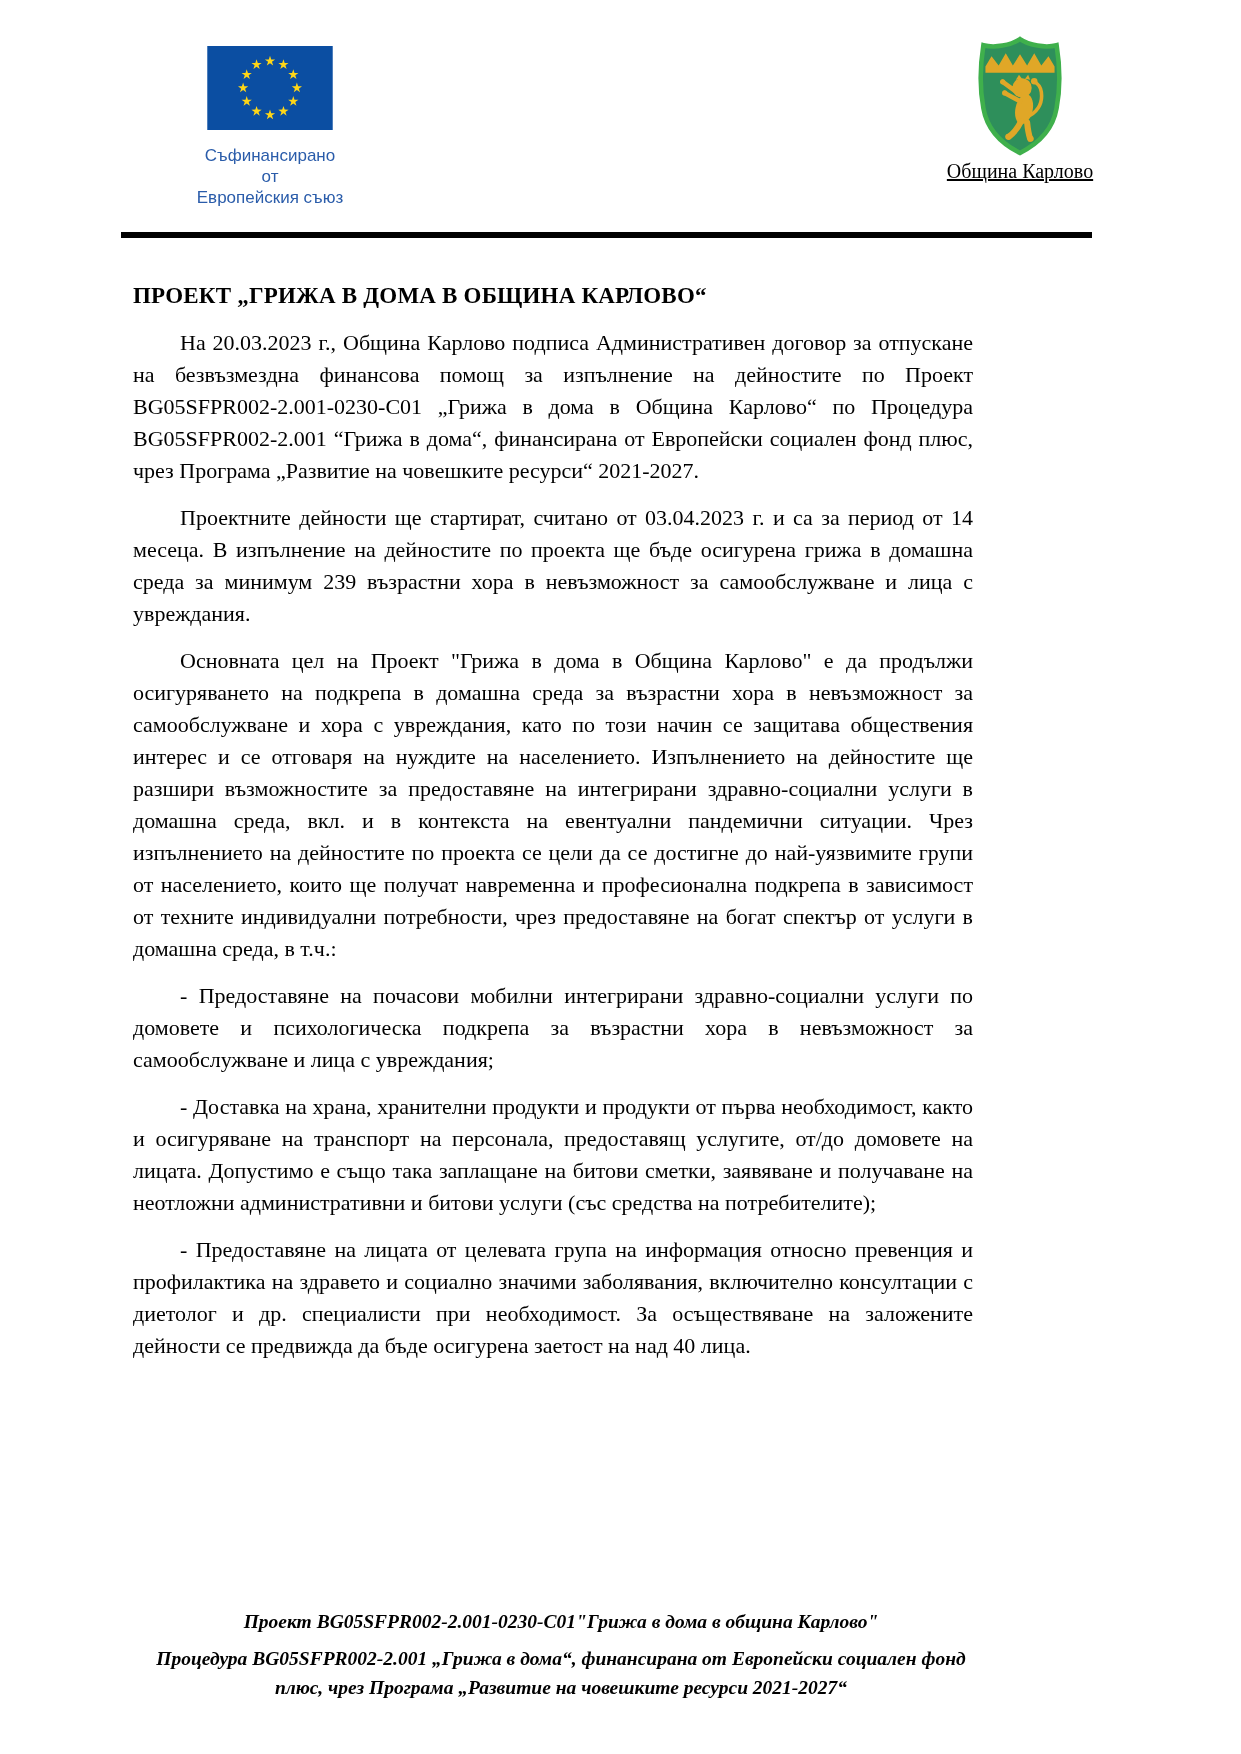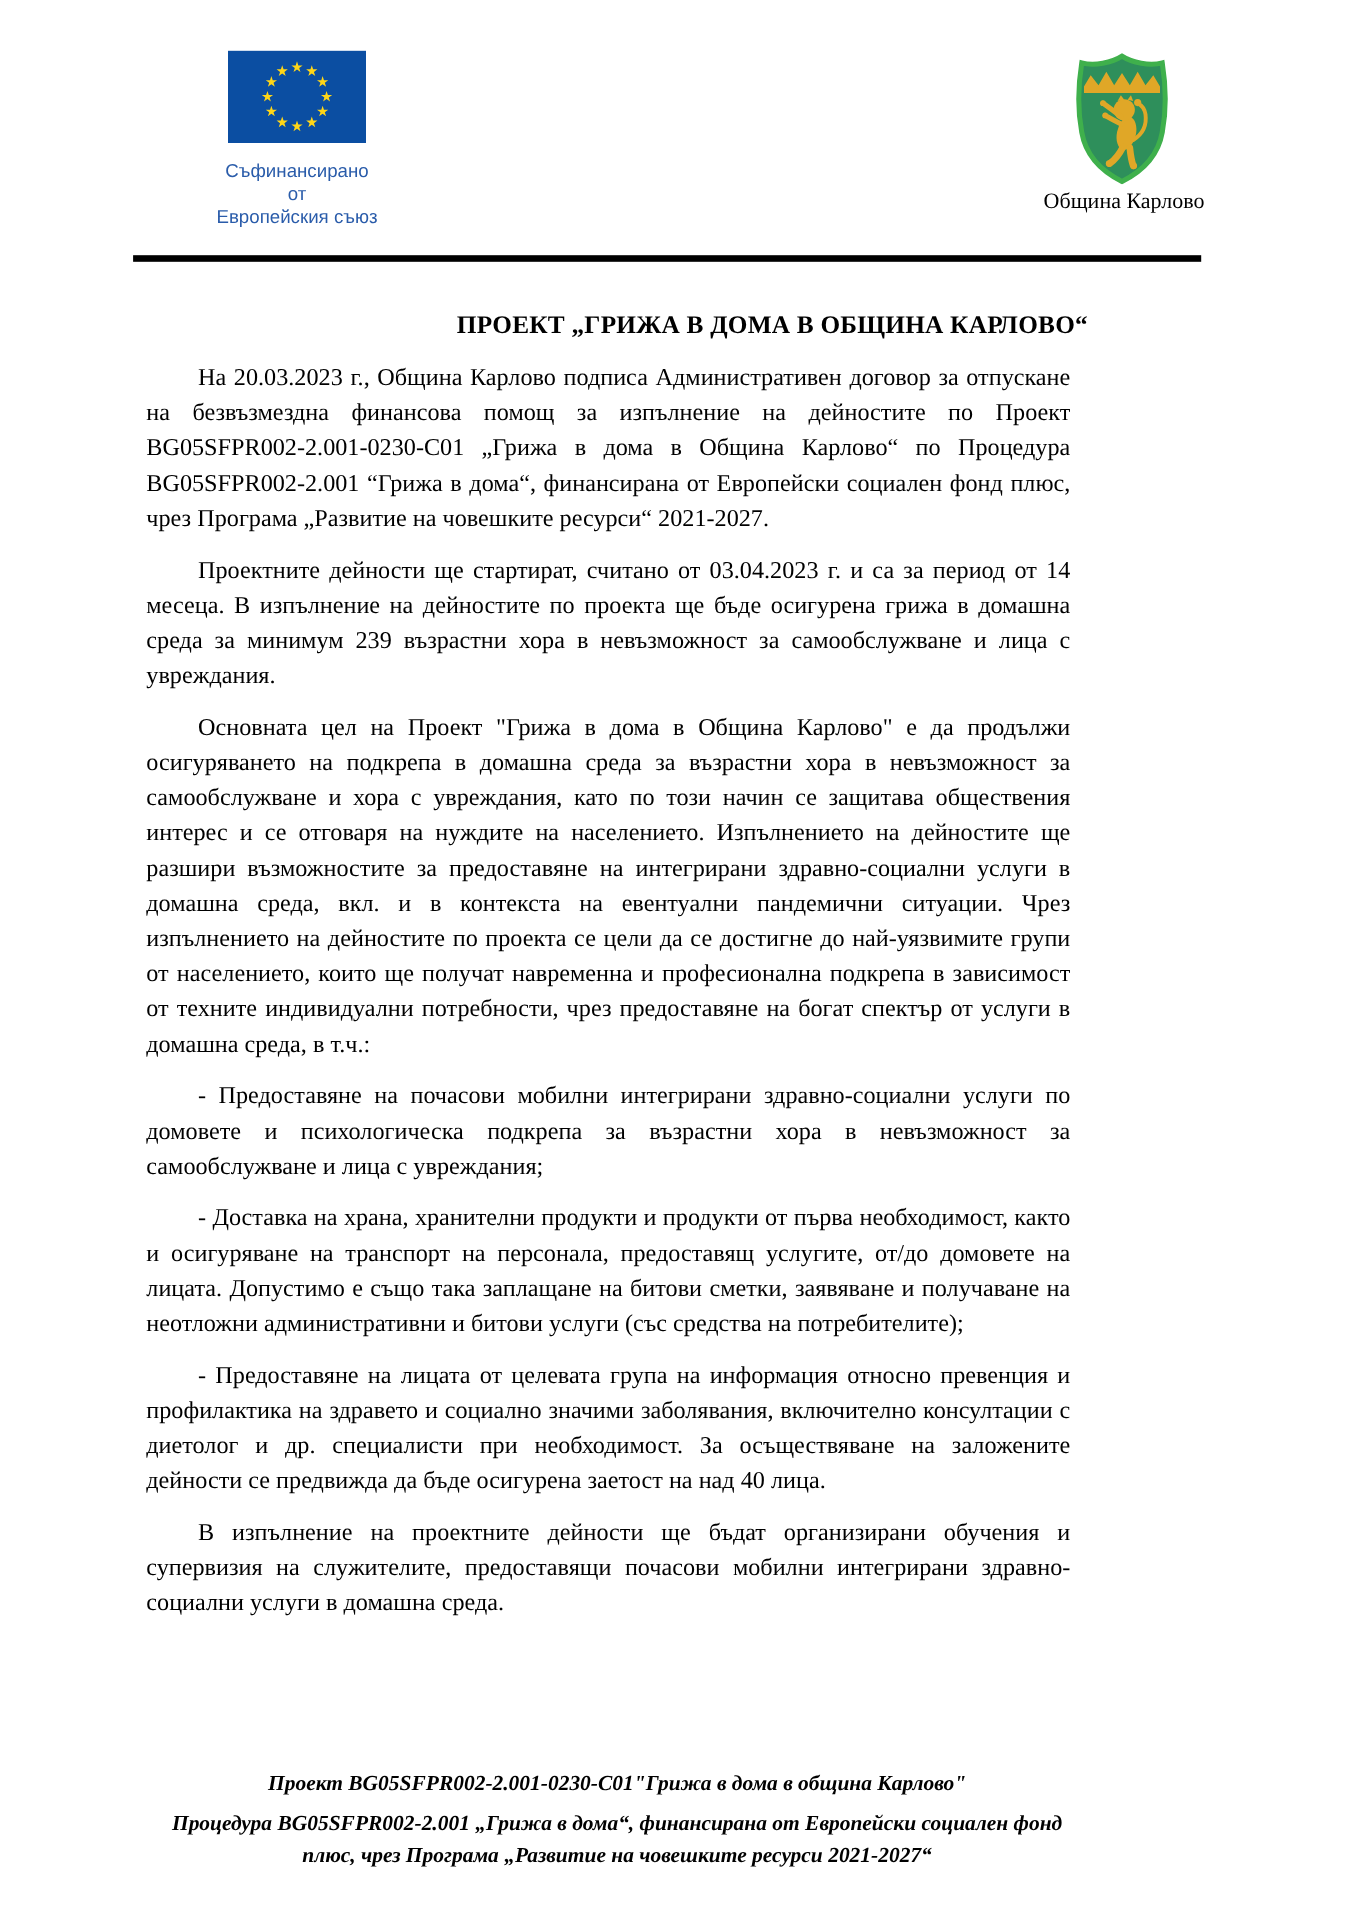--- a/index.html
+++ b/index.html
@@ -13,29 +13,29 @@
     margin:0 auto;
   }
   
   .eu-block{position:absolute;left:195px;top:46px;width:150px;text-align:center;}
   .eu-flag{display:block;margin:0 auto;}
   .eu-caption{
     margin-top:15px;
     font-family:"Liberation Sans","DejaVu Sans",sans-serif;
     font-weight:400;font-size:17px;line-height:21px;
   }
-  .karlovo-block{position:absolute;left:945px;top:46px;width:150px;text-align:right;}
+  .karlovo-block{position:absolute;left:945px;top:34px;width:150px;text-align:center;text-decoration:underline;}
   .karlovo-emblem{display:block;margin:0 auto;}
   .karlovo-caption{margin-top:3px;font-size:20px;line-height:24px;color:#000;}
   .rule{position:absolute;left:121px;top:232px;width:971px;height:6px;background:#000;}
   
   main{position:absolute;left:133px;top:283px;width:856px;}
   h1{
     font-size:23px;font-weight:700;
-    margin:0 0 18px 0;text-align:right;letter-spacing:.2px;
+    margin:0 0 18px 0;text-align:left;letter-spacing:.2px;
   }
   main p{
     margin:0 16px 15px 0;
     font-size:22px;line-height:32px;
     text-align:justify;text-indent:47px;
   }
   
   footer{
     position:absolute;left:133px;top:1607px;width:856px;
     font-weight:700;font-style:italic;
@@ -111,21 +111,20 @@
   <div class="rule"></div>
 
   <main>
     <h1>ПРОЕКТ „ГРИЖА В ДОМА В ОБЩИНА КАРЛОВО“</h1>
     <p>На 20.03.2023 г., Община Карлово подписа Административен договор за отпускане на безвъзмездна финансова помощ за изпълнение на дейностите по Проект BG05SFPR002-2.001-0230-C01 „Грижа в дома в Община Карлово“ по Процедура BG05SFPR002-2.001 “Грижа в дома“, финансирана от Европейски социален фонд плюс, чрез Програма „Развитие на човешките ресурси“ 2021-2027.</p>
     <p>Проектните дейности ще стартират, считано от 03.04.2023 г. и са за период от 14 месеца. В изпълнение на дейностите по проекта ще бъде осигурена грижа в домашна среда за минимум 239 възрастни хора в невъзможност за самообслужване и лица с увреждания.</p>
     <p>Основната цел на Проект "Грижа в дома в Община Карлово" е да продължи осигуряването на подкрепа в домашна среда за възрастни хора в невъзможност за самообслужване и хора с увреждания, като по този начин се защитава обществения интерес и се отговаря на нуждите на населението. Изпълнението на дейностите ще разшири възможностите за предоставяне на интегрирани здравно-социални услуги в домашна среда, вкл. и в контекста на евентуални пандемични ситуации. Чрез изпълнението на дейностите по проекта се цели да се достигне до най-уязвимите групи от населението, които ще получат навременна и професионална подкрепа в зависимост от техните индивидуални потребности, чрез предоставяне на богат спектър от услуги в домашна среда, в т.ч.:</p>
     <p>- Предоставяне на почасови мобилни интегрирани здравно-социални услуги по домовете и психологическа подкрепа за възрастни хора в невъзможност за самообслужване и лица с увреждания;</p>
     <p>- Доставка на храна, хранителни продукти и продукти от първа необходимост, както и осигуряване на транспорт на персонала, предоставящ услугите, от/до домовете на лицата. Допустимо е също така заплащане на битови сметки, заявяване и получаване на неотложни административни и битови услуги (със средства на потребителите);</p>
     <p>- Предоставяне на лицата от целевата група на информация относно превенция и профилактика на здравето и социално значими заболявания, включително консултации с диетолог и др. специалисти при необходимост. За осъществяване на заложените дейности се предвижда да бъде осигурена заетост на над 40 лица.</p>
-    <p>В изпълнение на проектните дейности ще бъдат организирани обучения и супервизия на служителите, предоставящи почасови мобилни интегрирани здравно-социални услуги в домашна среда.</p>
   </main>
 
   <footer>
     <p>Проект BG05SFPR002-2.001-0230-C01"Грижа в дома в община Карлово"</p>
     <p>Процедура BG05SFPR002-2.001 „Грижа в дома“, финансирана от Европейски социален фонд плюс, чрез Програма „Развитие на човешките ресурси 2021-2027“</p>
   </footer>
 
 </div>
 
 </body></html>

